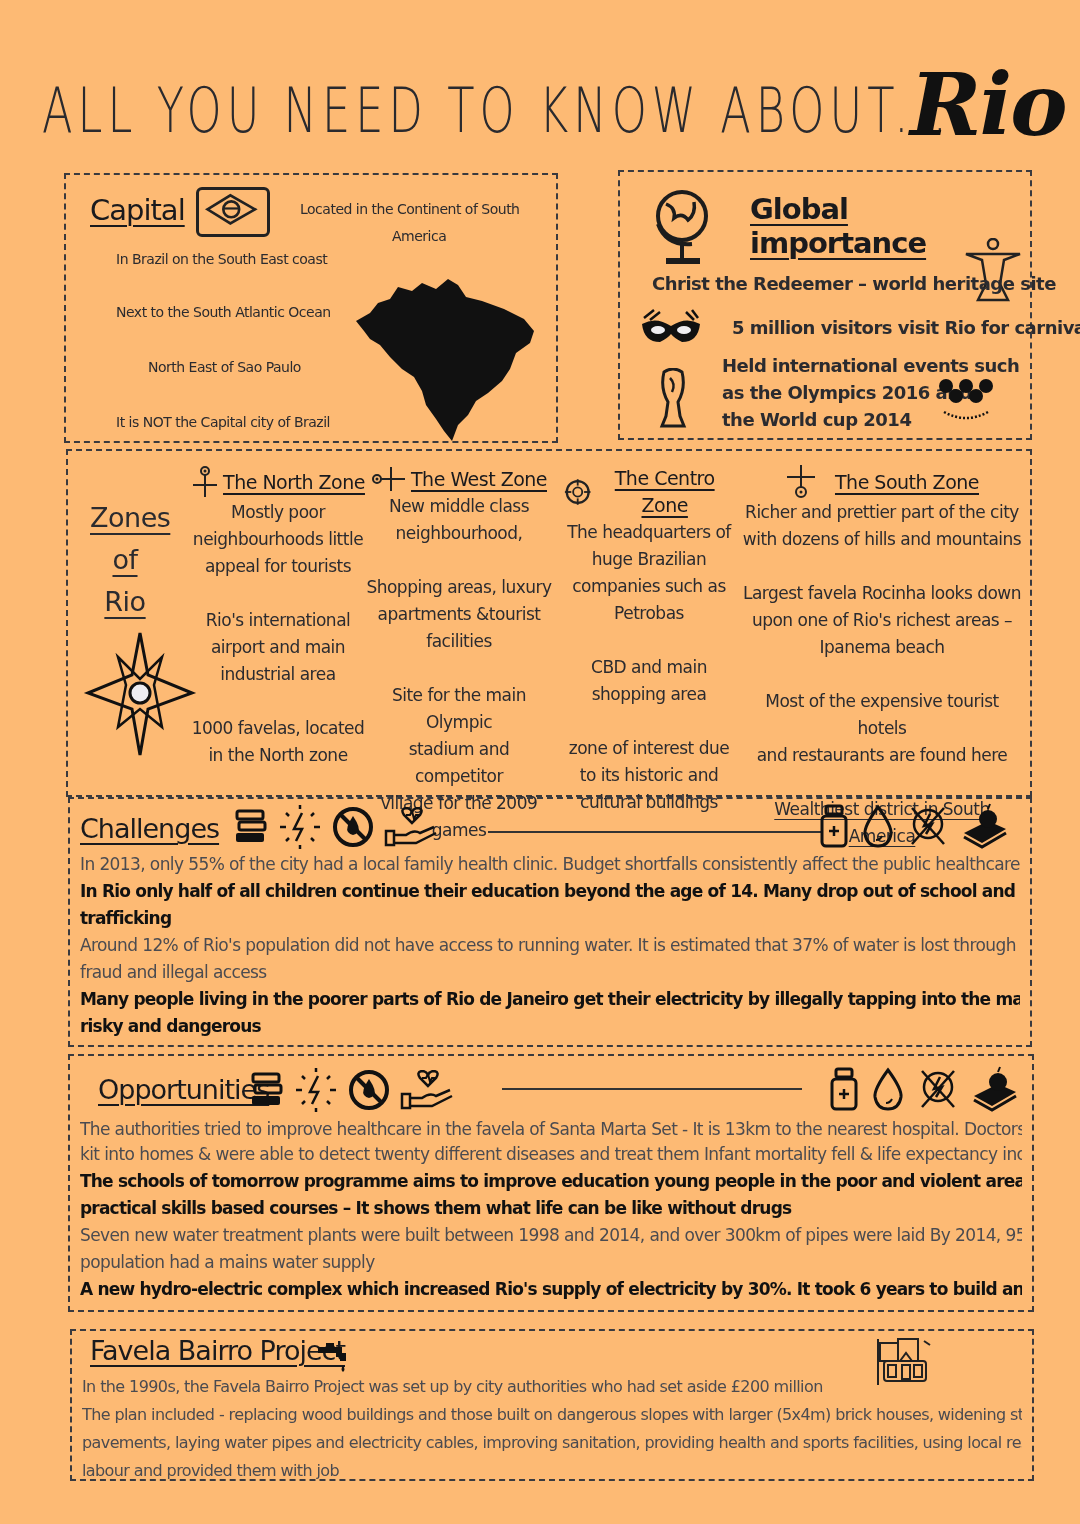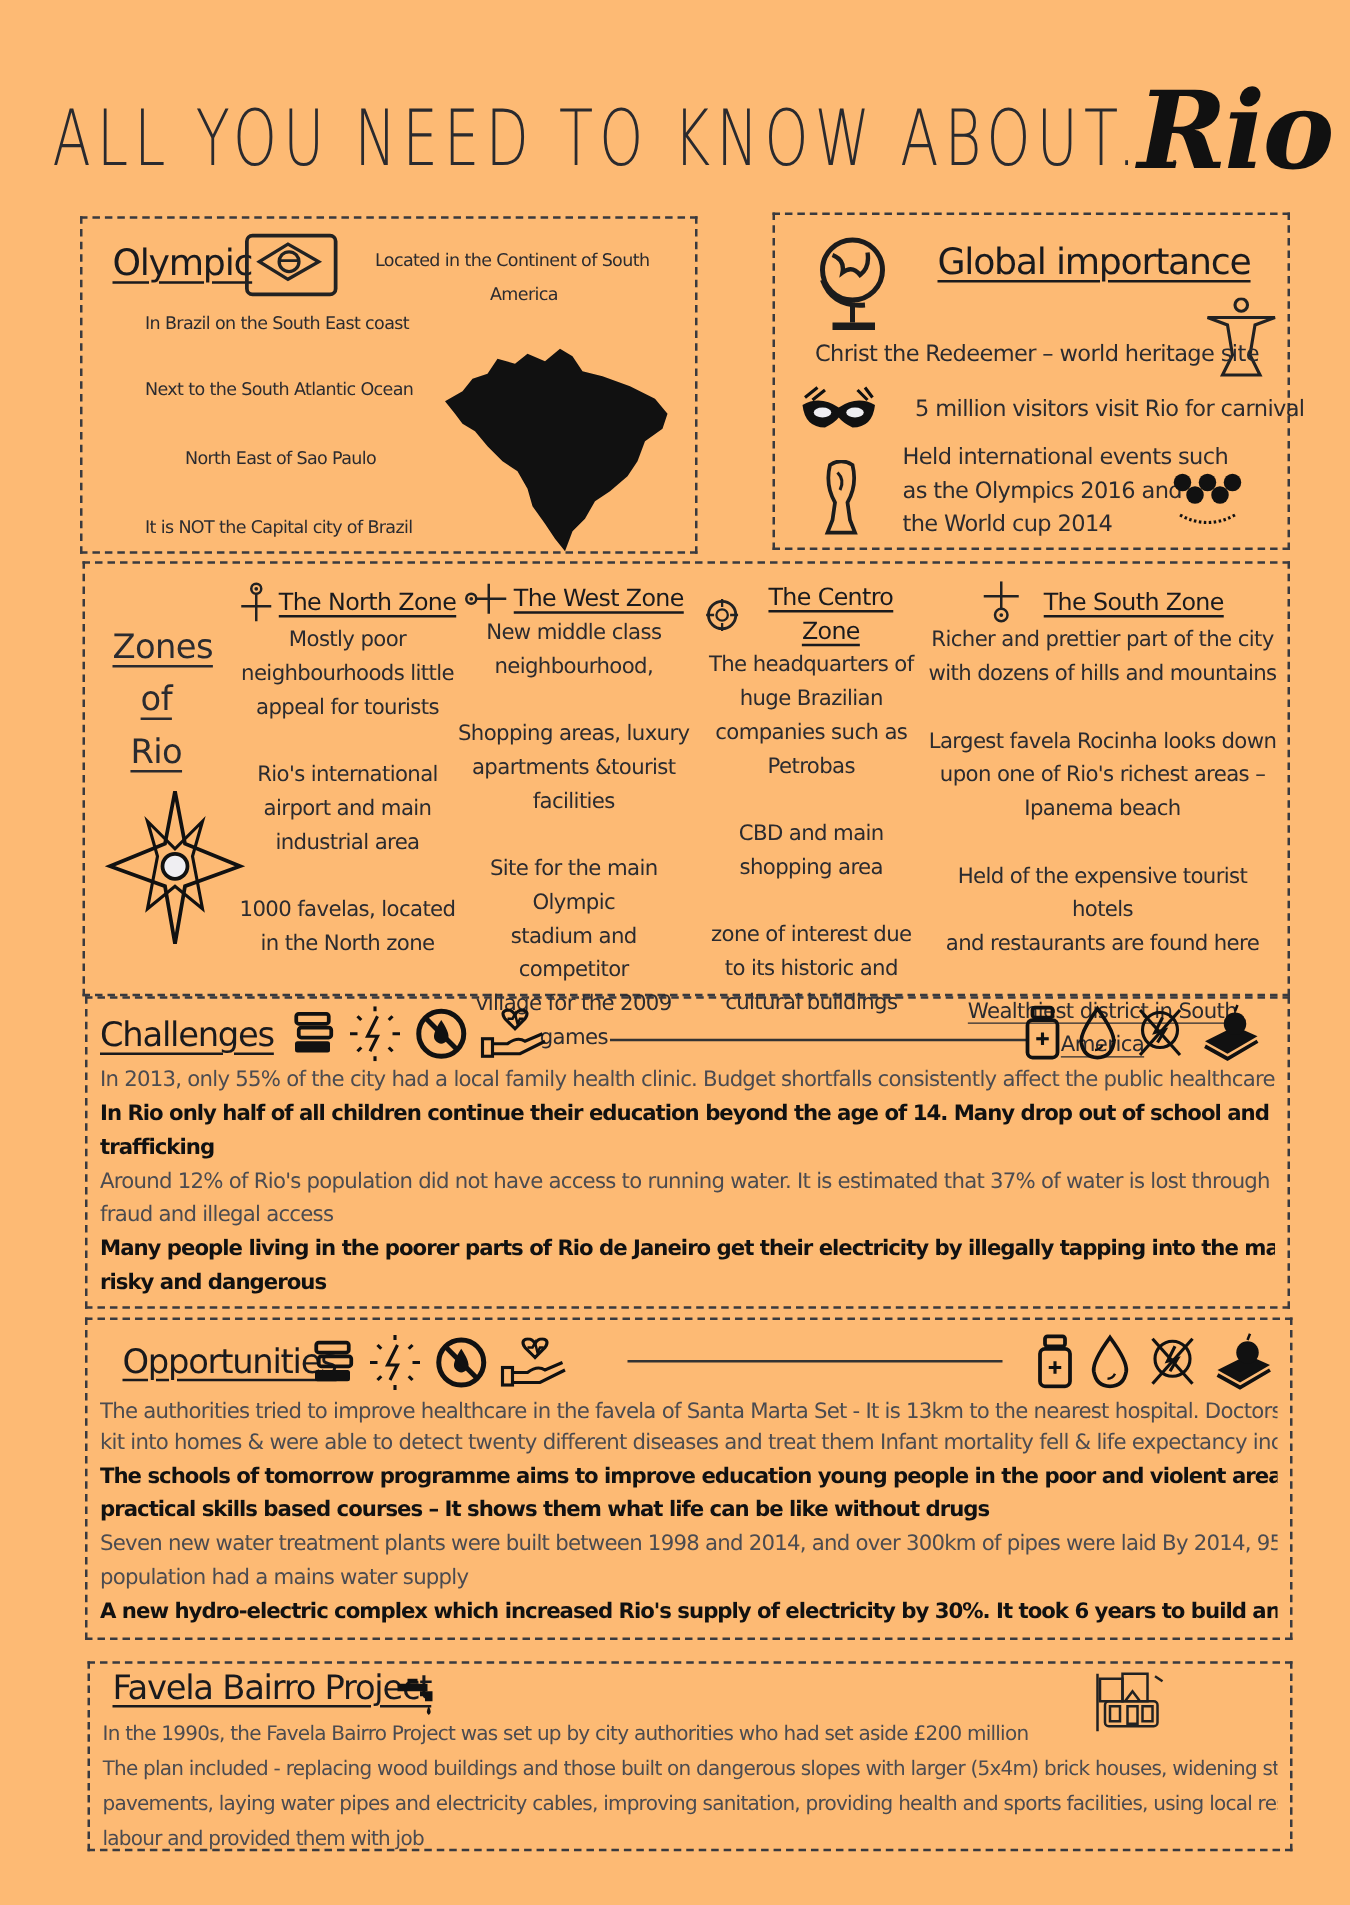--- a/index.html
+++ b/index.html
@@ -18,21 +18,21 @@
 
     
     #loc { left: 64px; top: 173px; width: 494px; height: 270px; }
     #loc .hdr { position: absolute; left: 24px; top: 18px; font-size: 29px; }
     #loc .flag { position: absolute; left: 130px; top: 12px; width: 74px; height: 50px; border: 3px solid #222; border-radius: 6px; }
     #loc .flag svg { width: 100%; height: 100%; }
     .loc-line { position: absolute; font-size: 14px; white-space: nowrap; }
     #brazil-map { position: absolute; left: 290px; top: 98px; width: 190px; height: 170px; }
 
     
-    #glob { left: 618px; top: 170px; width: 414px; height: 270px; }
+    #glob { left: 618px; top: 170px; width: 414px; height: 270px; font-weight: bold; }
     #glob .hdr { position: absolute; left: 130px; top: 20px; font-size: 29px; }
     .g-line { position: absolute; font-size: 18px; white-space: nowrap; line-height: 27px; }
     .g-icon { position: absolute; }
 
     
     #zones { left: 66px; top: 449px; width: 966px; height: 348px; }
     #zones .side-title { position: absolute; left: 22px; top: 46px; width: 70px; text-align: center; font-size: 27px; line-height: 42px; }
     #zones .side-title span { display: block; text-decoration: underline; text-underline-offset: 6px; text-decoration-thickness: 2px; }
     .zone { position: absolute; top: 14px; text-align: center; font-size: 17px; line-height: 27px; }
     .zone .zh { display: flex; align-items: center; justify-content: center; gap: 4px; font-size: 19px; text-decoration: none; }
@@ -65,21 +65,21 @@
 <body>
 
 <div class="page">
 
   <div class="title">
     <span class="thin">ALL YOU NEED TO KNOW ABOUT...</span>
     <span class="rio">Rio</span>
   </div>
 
   <div class="box" id="loc">
-    <div class="hdr">Olympic</div>
+    <div class="hdr">Capital</div>
     <div class="flag">
       <svg viewBox="0 0 74 50">
           <polygon points="8,22 34,6 62,22 34,38" fill="none" stroke="#222" stroke-width="3"></polygon>
           <circle cx="35" cy="22" r="9" fill="none" stroke="#222" stroke-width="3"></circle>
           <line x1="26" y1="21" x2="44" y2="21" stroke="#222" stroke-width="2.5"></line>
         </svg>
     </div>
     <div class="hand loc-line" style="left:234px;top:26px;">Located in the Continent of South</div>
     <div class="hand loc-line" style="left:326px;top:53px;">America</div>
     <div class="hand loc-line" style="left:50px;top:76px;">In Brazil on the South East coast</div>
@@ -223,21 +223,21 @@
           </svg>
         <span style="margin-left:14px;">The South Zone</span>
       </div>
       <p>Richer and prettier part of the city</p>
       <p>with dozens of hills and mountains</p>
       <div class="gap"></div>
       <p>Largest favela Rocinha looks down</p>
       <p>upon one of Rio's richest areas –</p>
       <p>Ipanema beach</p>
       <div class="gap"></div>
-      <p>Held of the expensive tourist hotels</p>
+      <p>Most of the expensive tourist hotels</p>
       <p>and restaurants are found here</p>
       <div class="gap"></div>
       <p style="text-decoration:underline;text-underline-offset:4px;">Wealthiest district in South America</p>
     </div>
   </div>
 
   <div class="box" id="chal">
     <div class="hdr sec-hdr" style="left:10px;top:14px;">Challenges</div>
     <div class="icon-row" style="left:164px;top:6px;">
       <svg width="34" height="40" viewBox="0 0 34 40">

